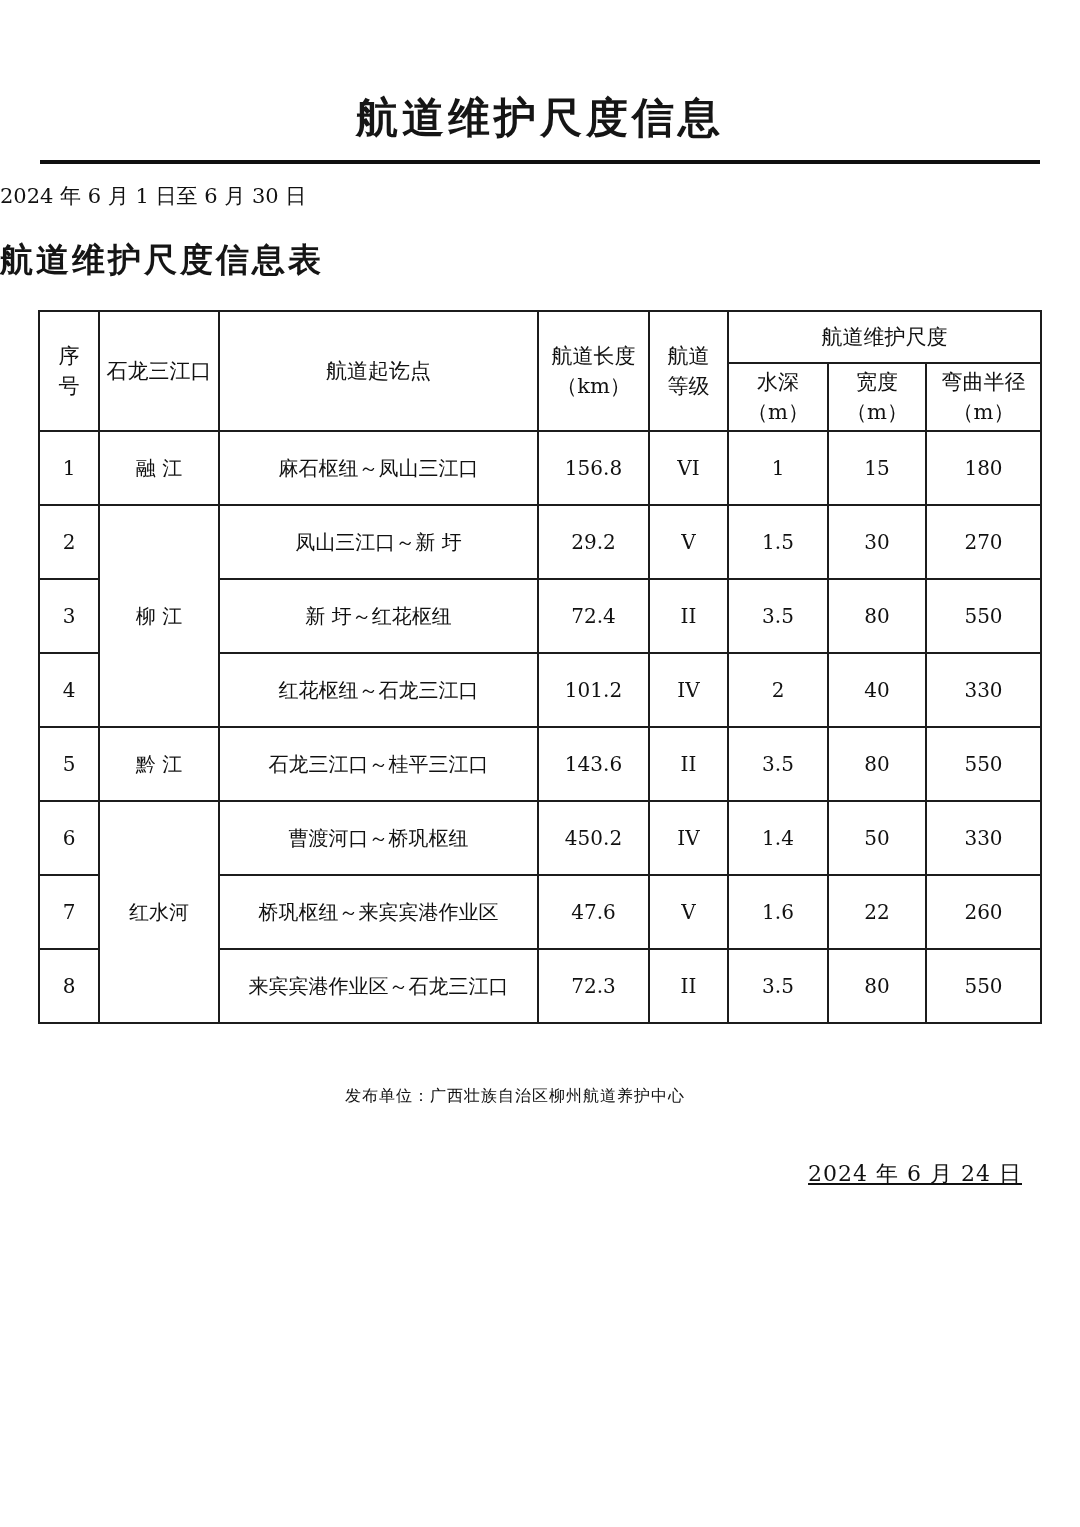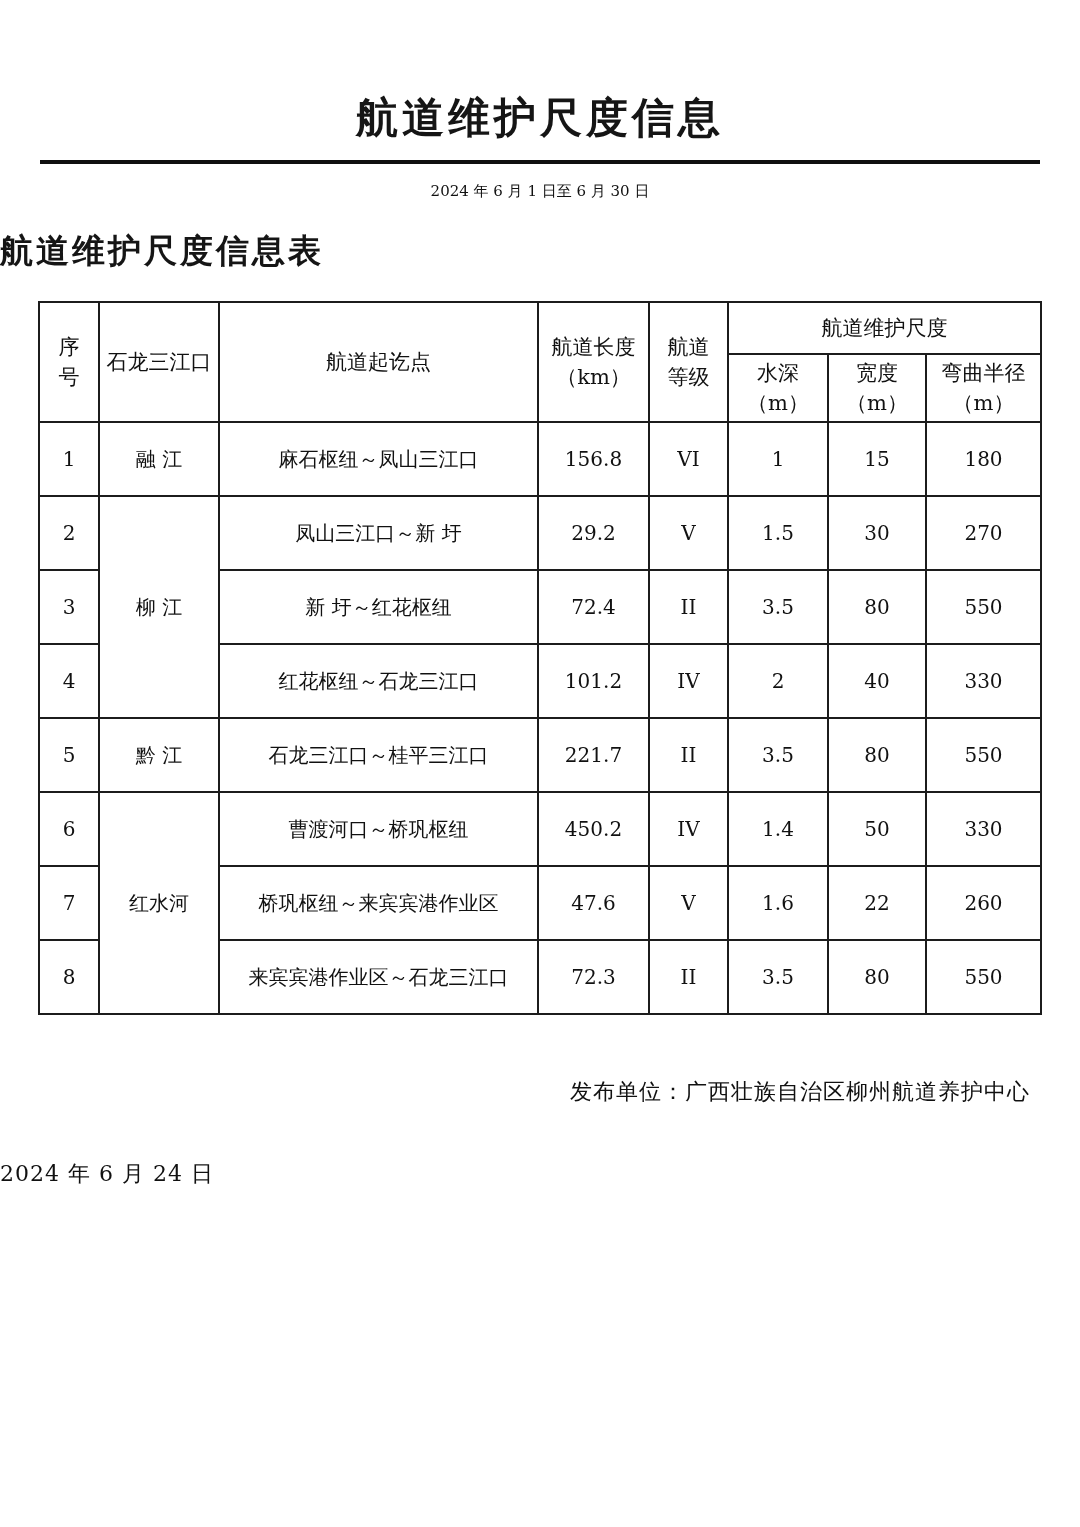--- a/index.html
+++ b/index.html
@@ -29,22 +29,21 @@
     letter-spacing: 1px;
   }
   .rule {
     margin: 14px auto 0 auto;
     width: 1000px;
     height: 4px;
     background: #101010;
   }
   .date-range {
     margin-top: 18px;
-    text-align: center;
-    font-size: 15px;
+    font-size: 21px;
   }
   .table-title {
     margin-top: 28px;
     text-align: left;
     font-size: 33px;
     font-weight: 600;
     letter-spacing: 3px;
     color: #151515;
   }
   table.info-table {
@@ -73,28 +72,30 @@
   tr.hdr-row-1 { height: 52px; }
   tr.hdr-row-2 { height: 68px; }
   tr.data-row  { height: 74px; }
   .footer-contact {
     margin: 26px 0 0 48px;
     font-size: 21px;
     letter-spacing: 1px;
   }
   .footer-publisher {
     margin: 62px 50px 0 0;
+    text-align: center;
+    font-size: 16px;
+    letter-spacing: 1px;
+  }
+  .footer-date {
+    margin: 52px 58px 0 0;
     text-align: right;
     font-size: 22px;
     letter-spacing: 1px;
-  }
-  .footer-date {
-    margin: 52px 58px 0 0;
-    font-size: 22px;
-    letter-spacing: 1px;
+    text-decoration: underline;
   }
 </style>
 </head>
 <body>
 
 <div class="page">
 
   <div class="doc-title">航道维护尺度信息</div>
 
 
@@ -171,21 +172,21 @@
         <td>101.2</td>
         <td>IV</td>
         <td>2</td>
         <td>40</td>
         <td>330</td>
       </tr>
       <tr class="data-row">
         <td>5</td>
         <td>黔  江</td>
         <td>石龙三江口～桂平三江口</td>
-        <td>221.7</td>
+        <td>143.6</td>
         <td>II</td>
         <td>3.5</td>
         <td>80</td>
         <td>550</td>
       </tr>
       <tr class="data-row">
         <td>6</td>
         <td rowspan="3">红水河</td>
         <td>曹渡河口～桥巩枢纽</td>
         <td>450.2</td>

